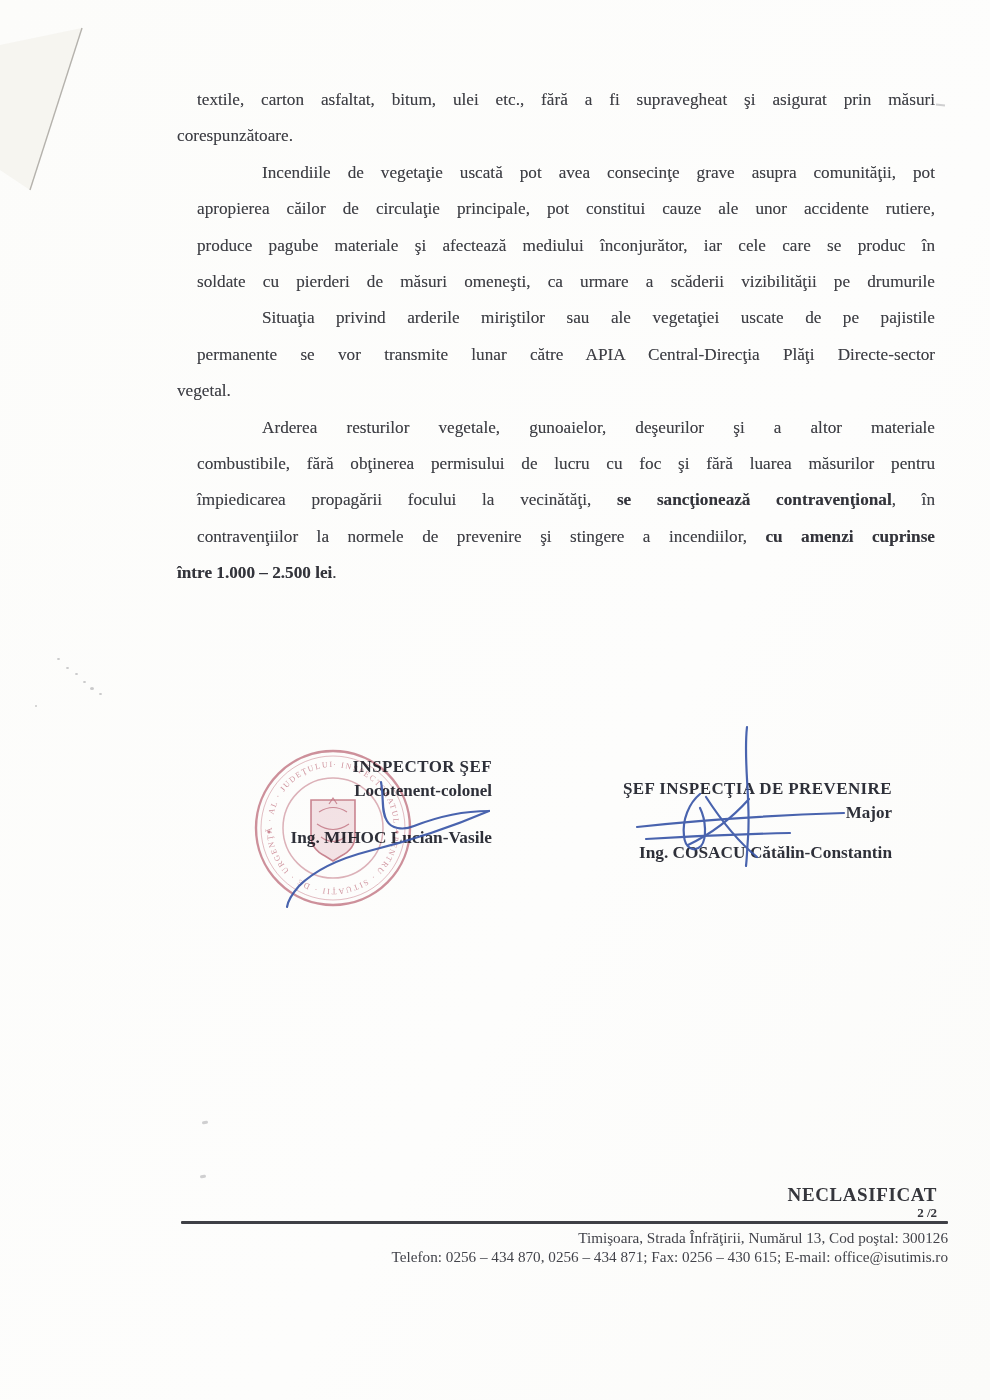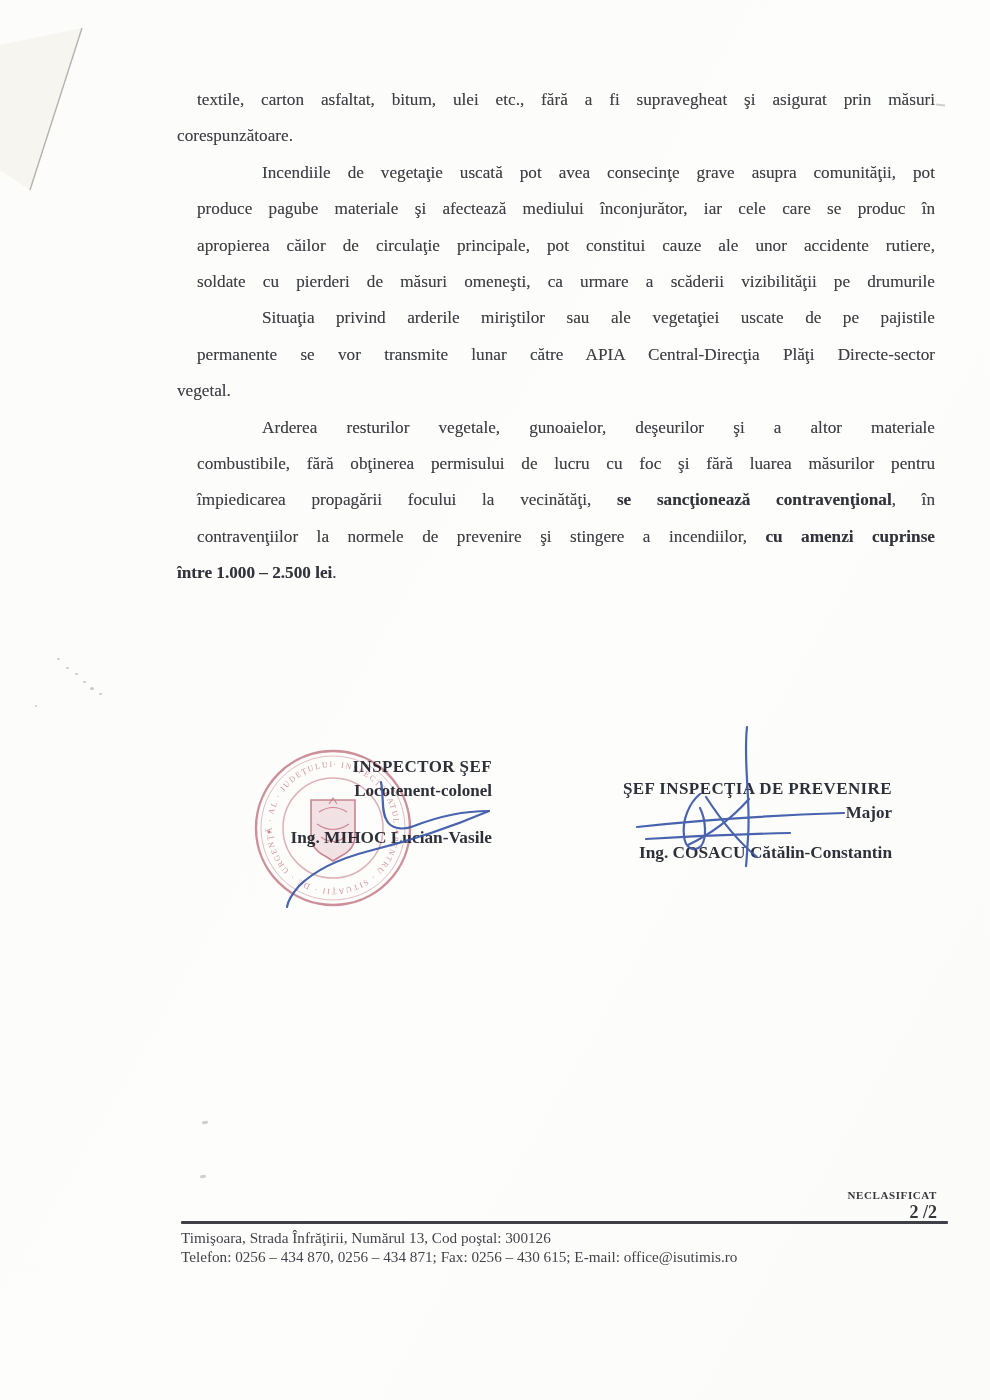--- a/index.html
+++ b/index.html
@@ -27,24 +27,24 @@
   .sigblock .nm{font-size:17.3px;line-height:24px;}
   .sig-left{left:212px;top:755px;width:280px;}
   .sig-left .nm{margin-top:23px;}
   .sig-right{left:578px;top:777px;width:314px;}
   .sig-right .nm{margin-top:16px;}
   
   .stamp{position:absolute;left:245px;top:740px;mix-blend-mode:multiply;opacity:.88;}
   .ink{position:absolute;left:0;top:0;pointer-events:none;}
   
   .classif{position:absolute;right:53px;top:1186px;text-align:right;color:#35363c;font-weight:bold;}
-  .classif .c1{font-size:11px;line-height:18px;letter-spacing:.6px;}
-  .classif .c2{font-size:18px;line-height:17px;}
+  .classif .c1{font-size:19px;line-height:18px;letter-spacing:.6px;}
+  .classif .c2{font-size:13px;line-height:17px;}
   .footrule{position:absolute;left:181px;top:1221px;width:767px;height:2.6px;background:#3f4046;border-radius:1px;}
-  .addr{position:absolute;left:181px;top:1228px;width:767px;text-align:left;color:#42434a;font-size:15.2px;line-height:19px;}
+  .addr{position:absolute;left:181px;top:1228px;width:767px;text-align:right;color:#42434a;font-size:15.2px;line-height:19px;}
   
   .fold{position:absolute;left:0;top:0;}
   .speck{position:absolute;background:rgba(130,130,136,.42);border-radius:50%;}
   .smudge{position:absolute;background:rgba(150,150,156,.45);border-radius:2px;}
   .dashart{position:absolute;width:9px;height:2px;background:rgba(120,120,126,.35);transform:rotate(6deg);}
 </style>
 </head>
 <body>
 
 <div class="page">
@@ -62,22 +62,22 @@
   <div class="speck" style="left:99px;top:693px;width:3px;height:2px"></div>
   <div class="speck" style="left:35px;top:705px;width:2px;height:2px"></div>
   <div class="dashart" style="left:936px;top:104px"></div>
   <div class="smudge" style="left:202px;top:1121px;width:6px;height:3px;transform:rotate(-10deg)"></div>
   <div class="smudge" style="left:200px;top:1175px;width:6px;height:3px;transform:rotate(-12deg)"></div>
 
   <div class="bodytext">
       <div class="tline just"><span class="seg">textile, carton asfaltat, bitum, ulei etc., fără a fi supravegheat şi asigurat prin măsuri</span></div>
       <div class="tline"><span class="seg">corespunzătoare.</span></div>
       <div class="tline just ind"><span class="seg">Incendiile de vegetaţie uscată pot avea consecinţe grave asupra comunităţii, pot</span></div>
+      <div class="tline just"><span class="seg">apropierea căilor de circulaţie principale, pot constitui cauze ale unor accidente rutiere,</span></div>
       <div class="tline just"><span class="seg">produce pagube materiale şi afectează mediului înconjurător, iar cele care se produc în</span></div>
-      <div class="tline just"><span class="seg">apropierea căilor de circulaţie principale, pot constitui cauze ale unor accidente rutiere,</span></div>
       <div class="tline just"><span class="seg">soldate cu pierderi de măsuri omeneşti, ca urmare a scăderii vizibilităţii pe drumurile</span></div>
       <div class="tline just ind"><span class="seg">Situaţia privind arderile miriştilor sau ale vegetaţiei uscate de pe pajistile</span></div>
       <div class="tline just"><span class="seg">permanente se vor transmite lunar către APIA Central-Direcţia Plăţi Directe-sector</span></div>
       <div class="tline"><span class="seg">vegetal.</span></div>
       <div class="tline just ind"><span class="seg">Arderea resturilor vegetale, gunoaielor, deşeurilor şi a altor materiale</span></div>
       <div class="tline just"><span class="seg">combustibile, fără obţinerea permisului de lucru cu foc şi fără luarea măsurilor pentru</span></div>
       <div class="tline just"><span class="seg">împiedicarea propagării focului la vecinătăţi, </span><span class="seg bold">se sancţionează contravenţional</span><span class="seg">, în</span></div>
       <div class="tline just"><span class="seg">contravenţiilor la normele de prevenire şi stingere a incendiilor, </span><span class="seg bold">cu amenzi cuprinse</span></div>
       <div class="tline"><span class="seg bold">între 1.000 – 2.500 lei</span><span class="seg">.</span></div>
     </div>

